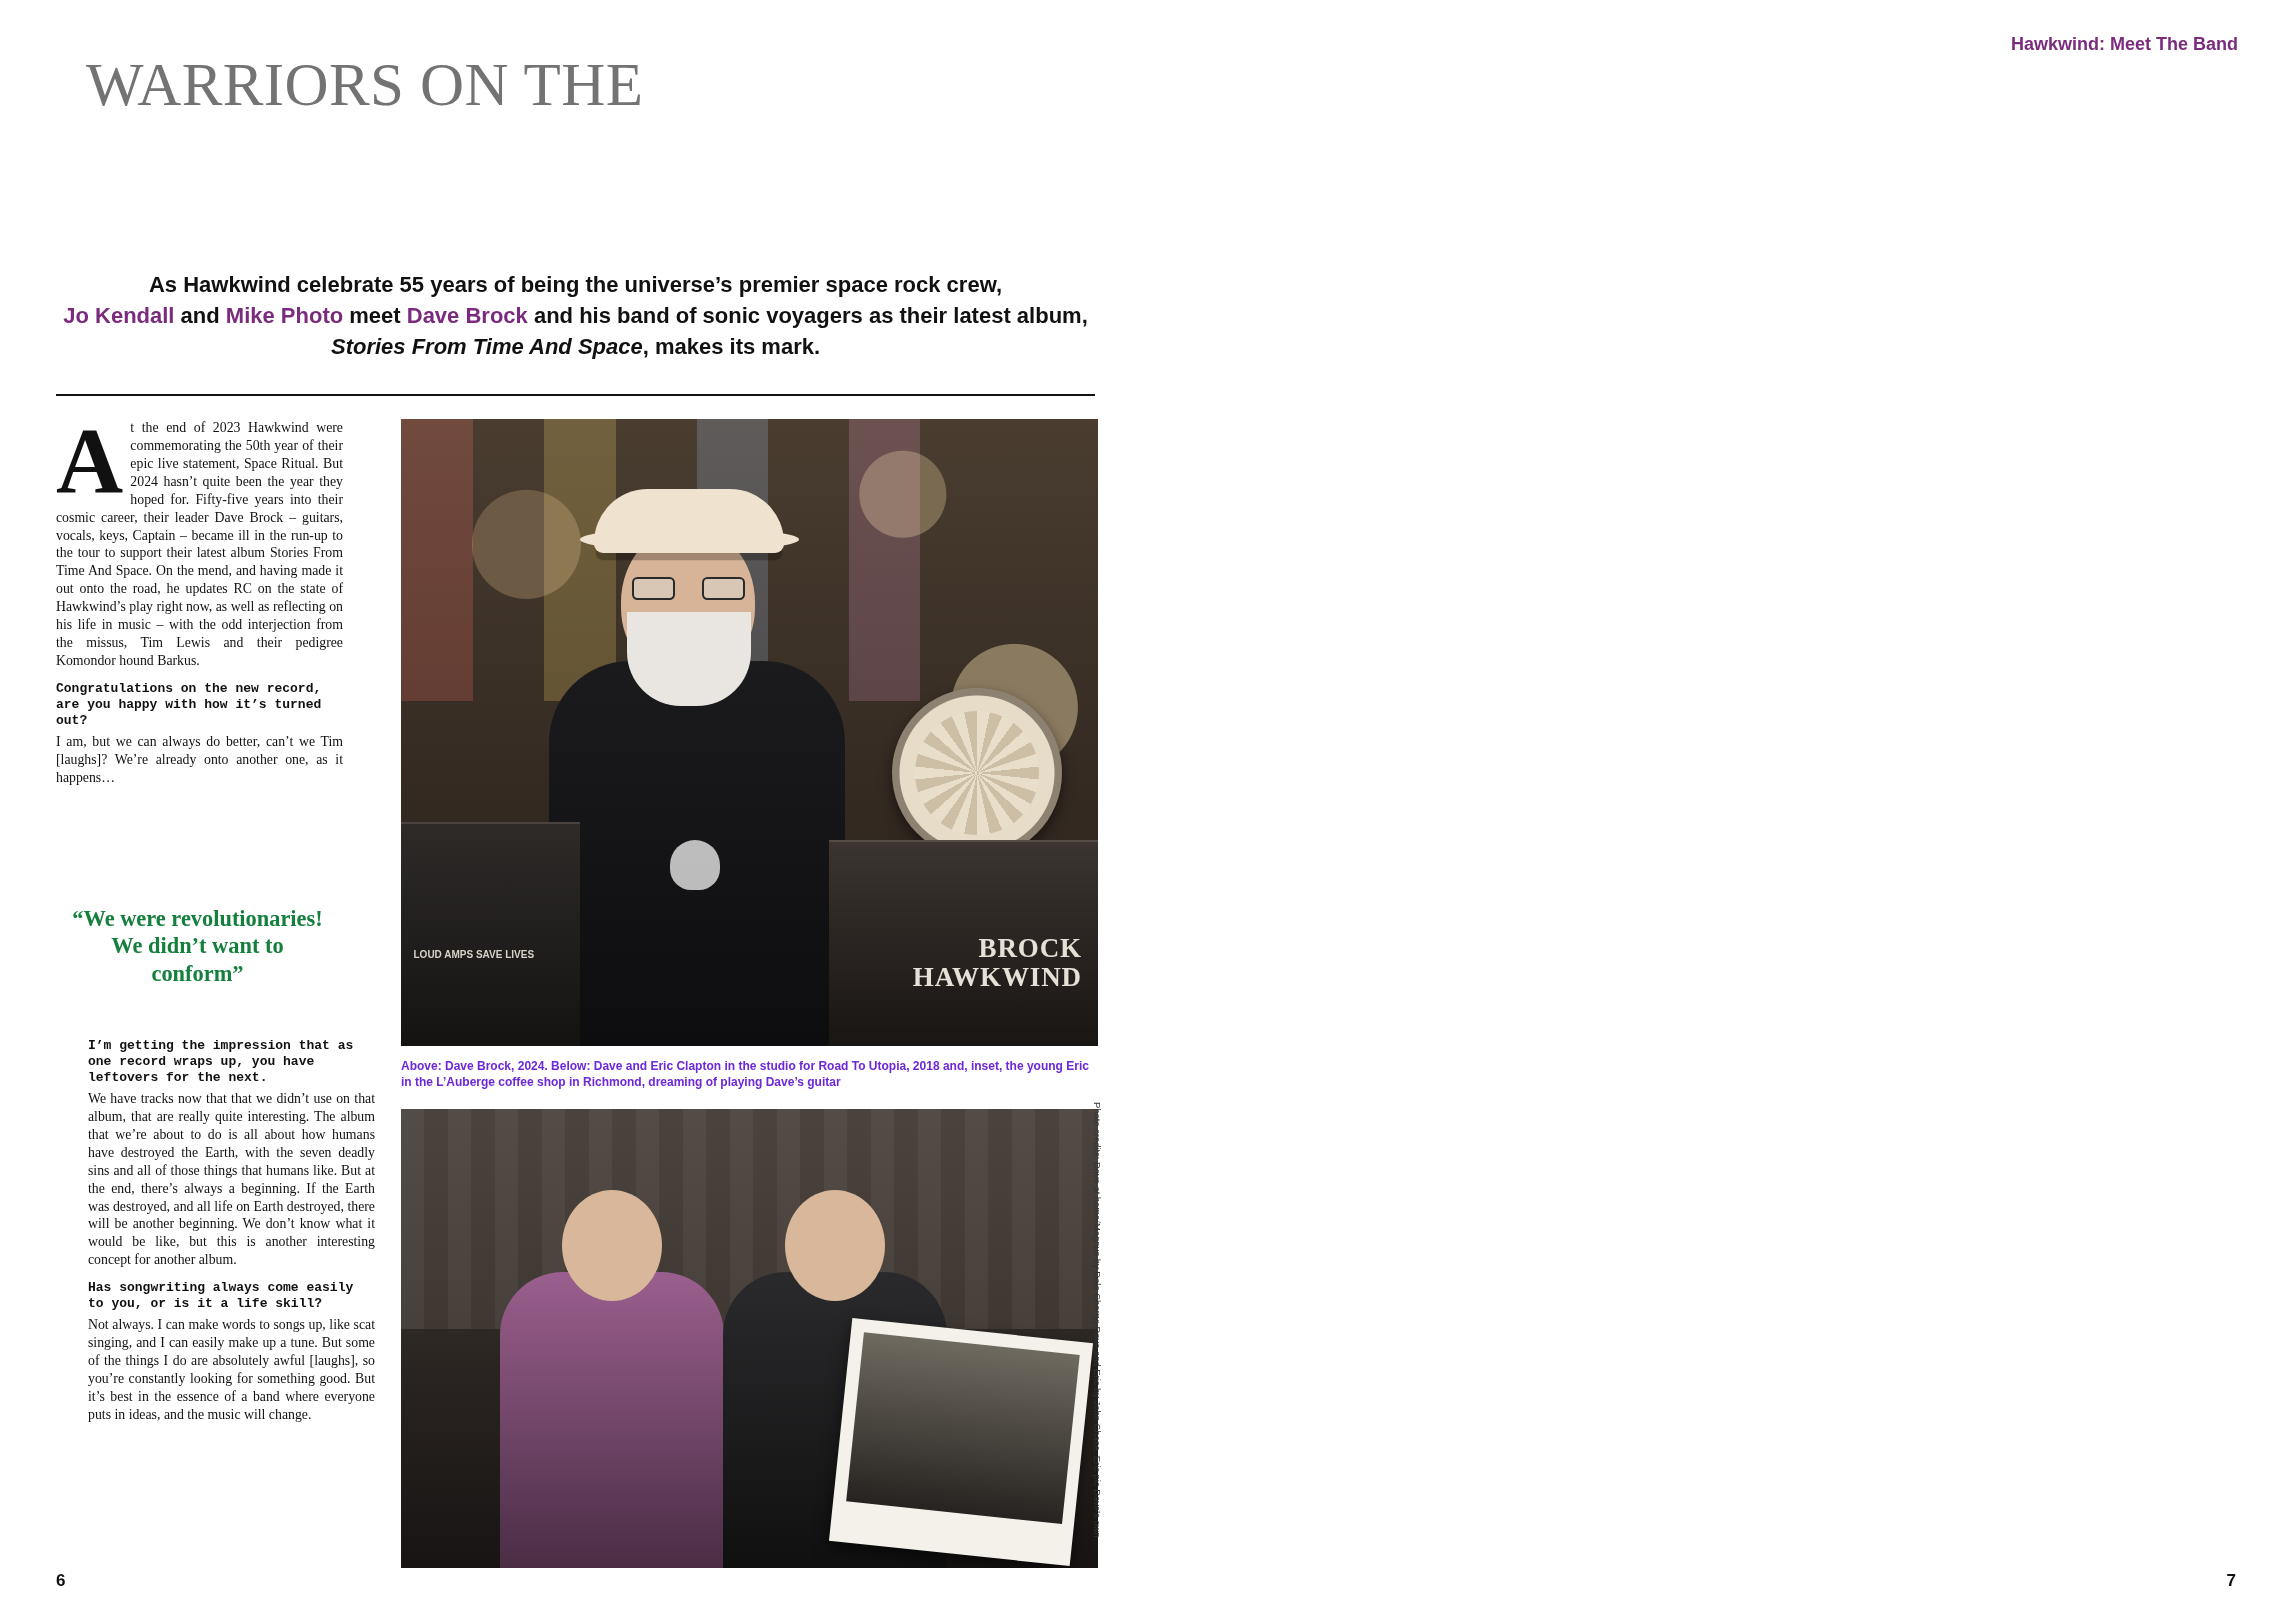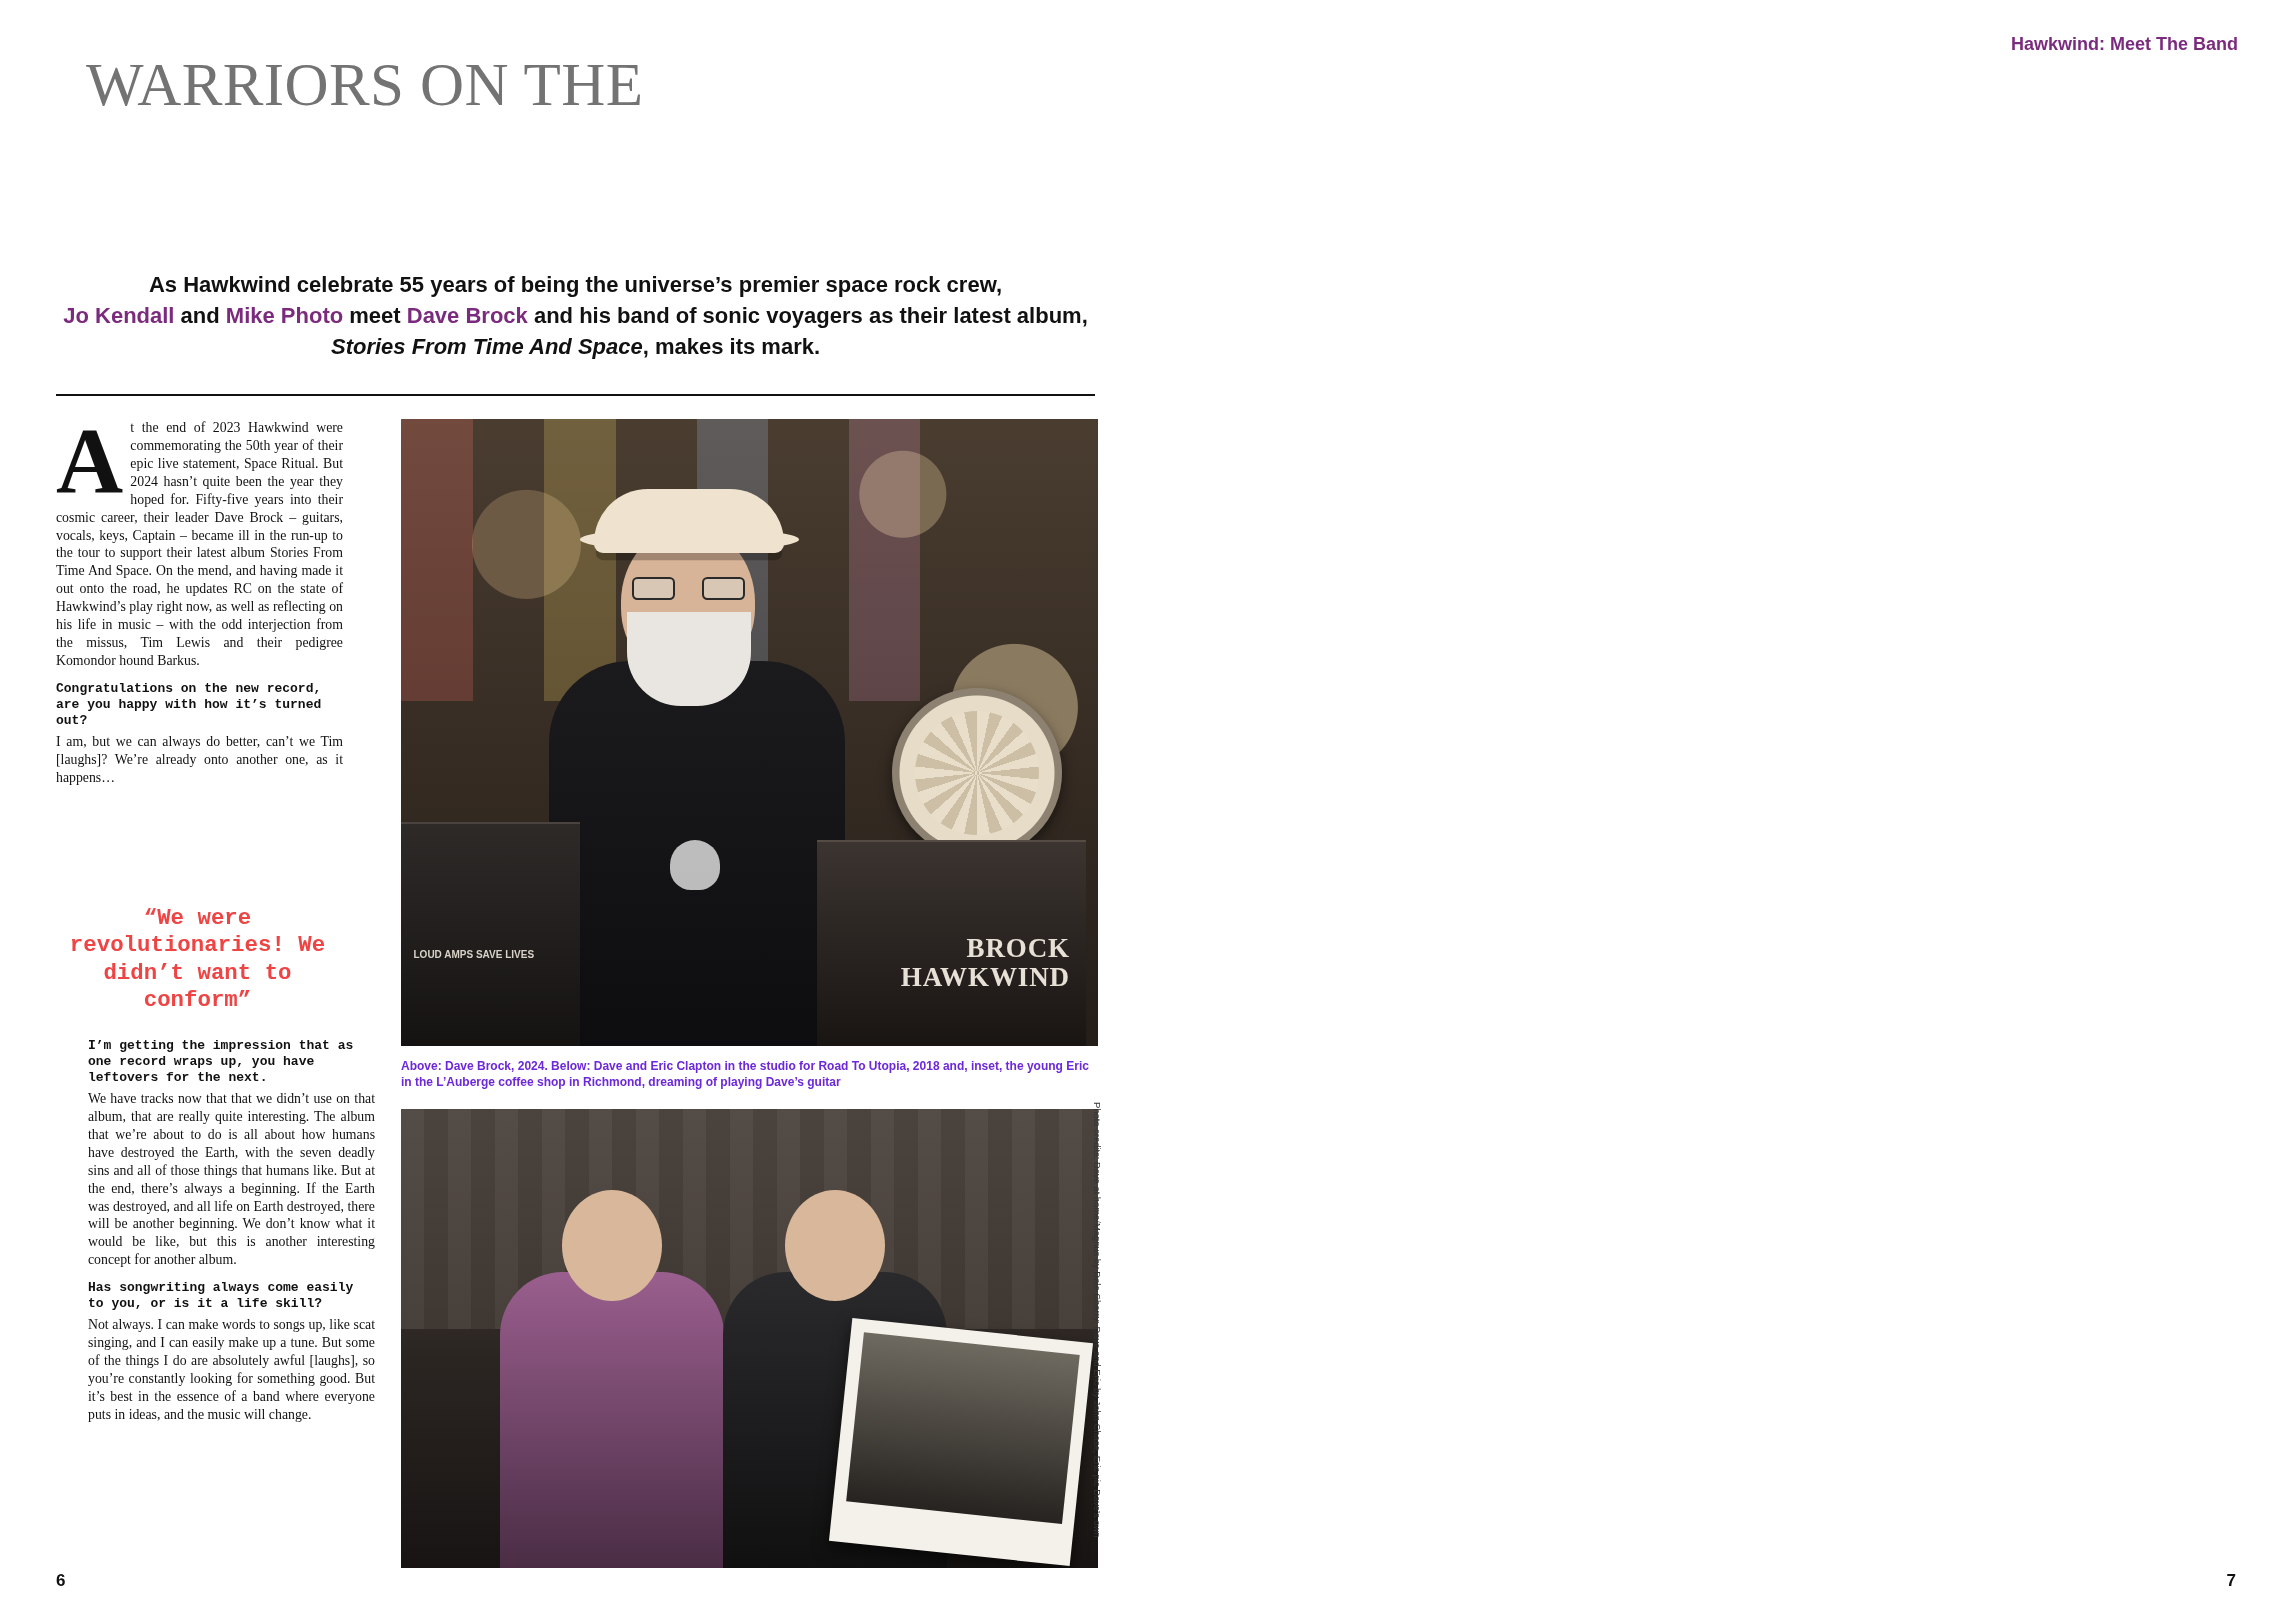--- a/index.html
+++ b/index.html
@@ -51,22 +51,22 @@
   }
 
   .col-l1 { left:56px; top:419px; width:287px; }
   .dropcap {
     float:left; font-size:93px; line-height:0.80; font-weight:700;
     margin:5.4px 7.2px -5.4px 0; color:#111; font-family:"Liberation Serif", serif;
   }
 
   .pullquote {
     position:absolute; left:63px; top:905px; width:269px;
-    font-family:Liberation Mono, monospace;
-    color:#ef4444; font-weight:700;
+    font-family:Liberation Serif, serif;
+    color:#15803d; font-weight:700;
     font-size:22.4px; line-height:1.22; text-align:center;
   }
 
   .photo-main {
     position:absolute; left:401px; top:419px; width:697px; height:627px;
     background:#2a2320;
     overflow:hidden;
   }
   .caption {
     position:absolute; left:401px; top:1059px; width:697px;
@@ -136,21 +136,21 @@
     background:#e9e6e2; border-radius:0 0 54px 54px; }
   .glasses { position:absolute; left:231px; top:158px; width:113px; height:23px; }
   .glasses i { position:absolute; width:43px; height:23px; border:2.7px solid #2a2a2a; border-radius:5.4px; background:rgba(220,235,240,.35); }
   .glasses i:first-child { left:0; } .glasses i:last-child { right:0; }
   .skull { position:absolute; left:269px; top:421px; width:50px; height:50px;
     background:#cfcfcf; border-radius:50% 50% 42% 42%; opacity:.9; }
   .crate { position:absolute; left:0; bottom:0; width:179px; height:224px;
     background:linear-gradient(180deg,#2d2a28,#151312); border-top:2.7px solid #4a4340; }
   .crate-text { position:absolute; left:12.5px; bottom:86px; width:152px;
     color:#d8d2c8; font-family:"Liberation Sans", sans-serif; font-size:10px; font-weight:700; line-height:1.1; }
-  .crate2 { position:absolute; right:12px; bottom:0; width:269px; height:206px;
+  .crate2 { position:absolute; right:0; bottom:0; width:269px; height:206px;
     background:linear-gradient(180deg,#3b3430,#191513); border-top:2.7px solid #554c46; }
   .crate2-text { position:absolute; right:16px; bottom:54px; color:#e7e0d6;
     font-family:"Liberation Serif", serif; font-size:27px; font-weight:700; letter-spacing:0.9px; text-align:right; line-height:1.08; }
 
   .studio-bg { position:absolute; inset:0;
     background:linear-gradient(180deg,#4a4340 0%,#2b2522 55%,#171413 100%); }
   .studio-panel { position:absolute; left:0; top:0; width:100%; height:48%;
     background:repeating-linear-gradient(90deg,#5c534b 0 23px,#4b433c 23px 47px); opacity:.55; }
   .man { position:absolute; bottom:0; width:224px; height:296px; border-radius:63px 63px 0 0; }
   .man .head { position:absolute; left:50%; transform:translateX(-50%); top:-82px;

